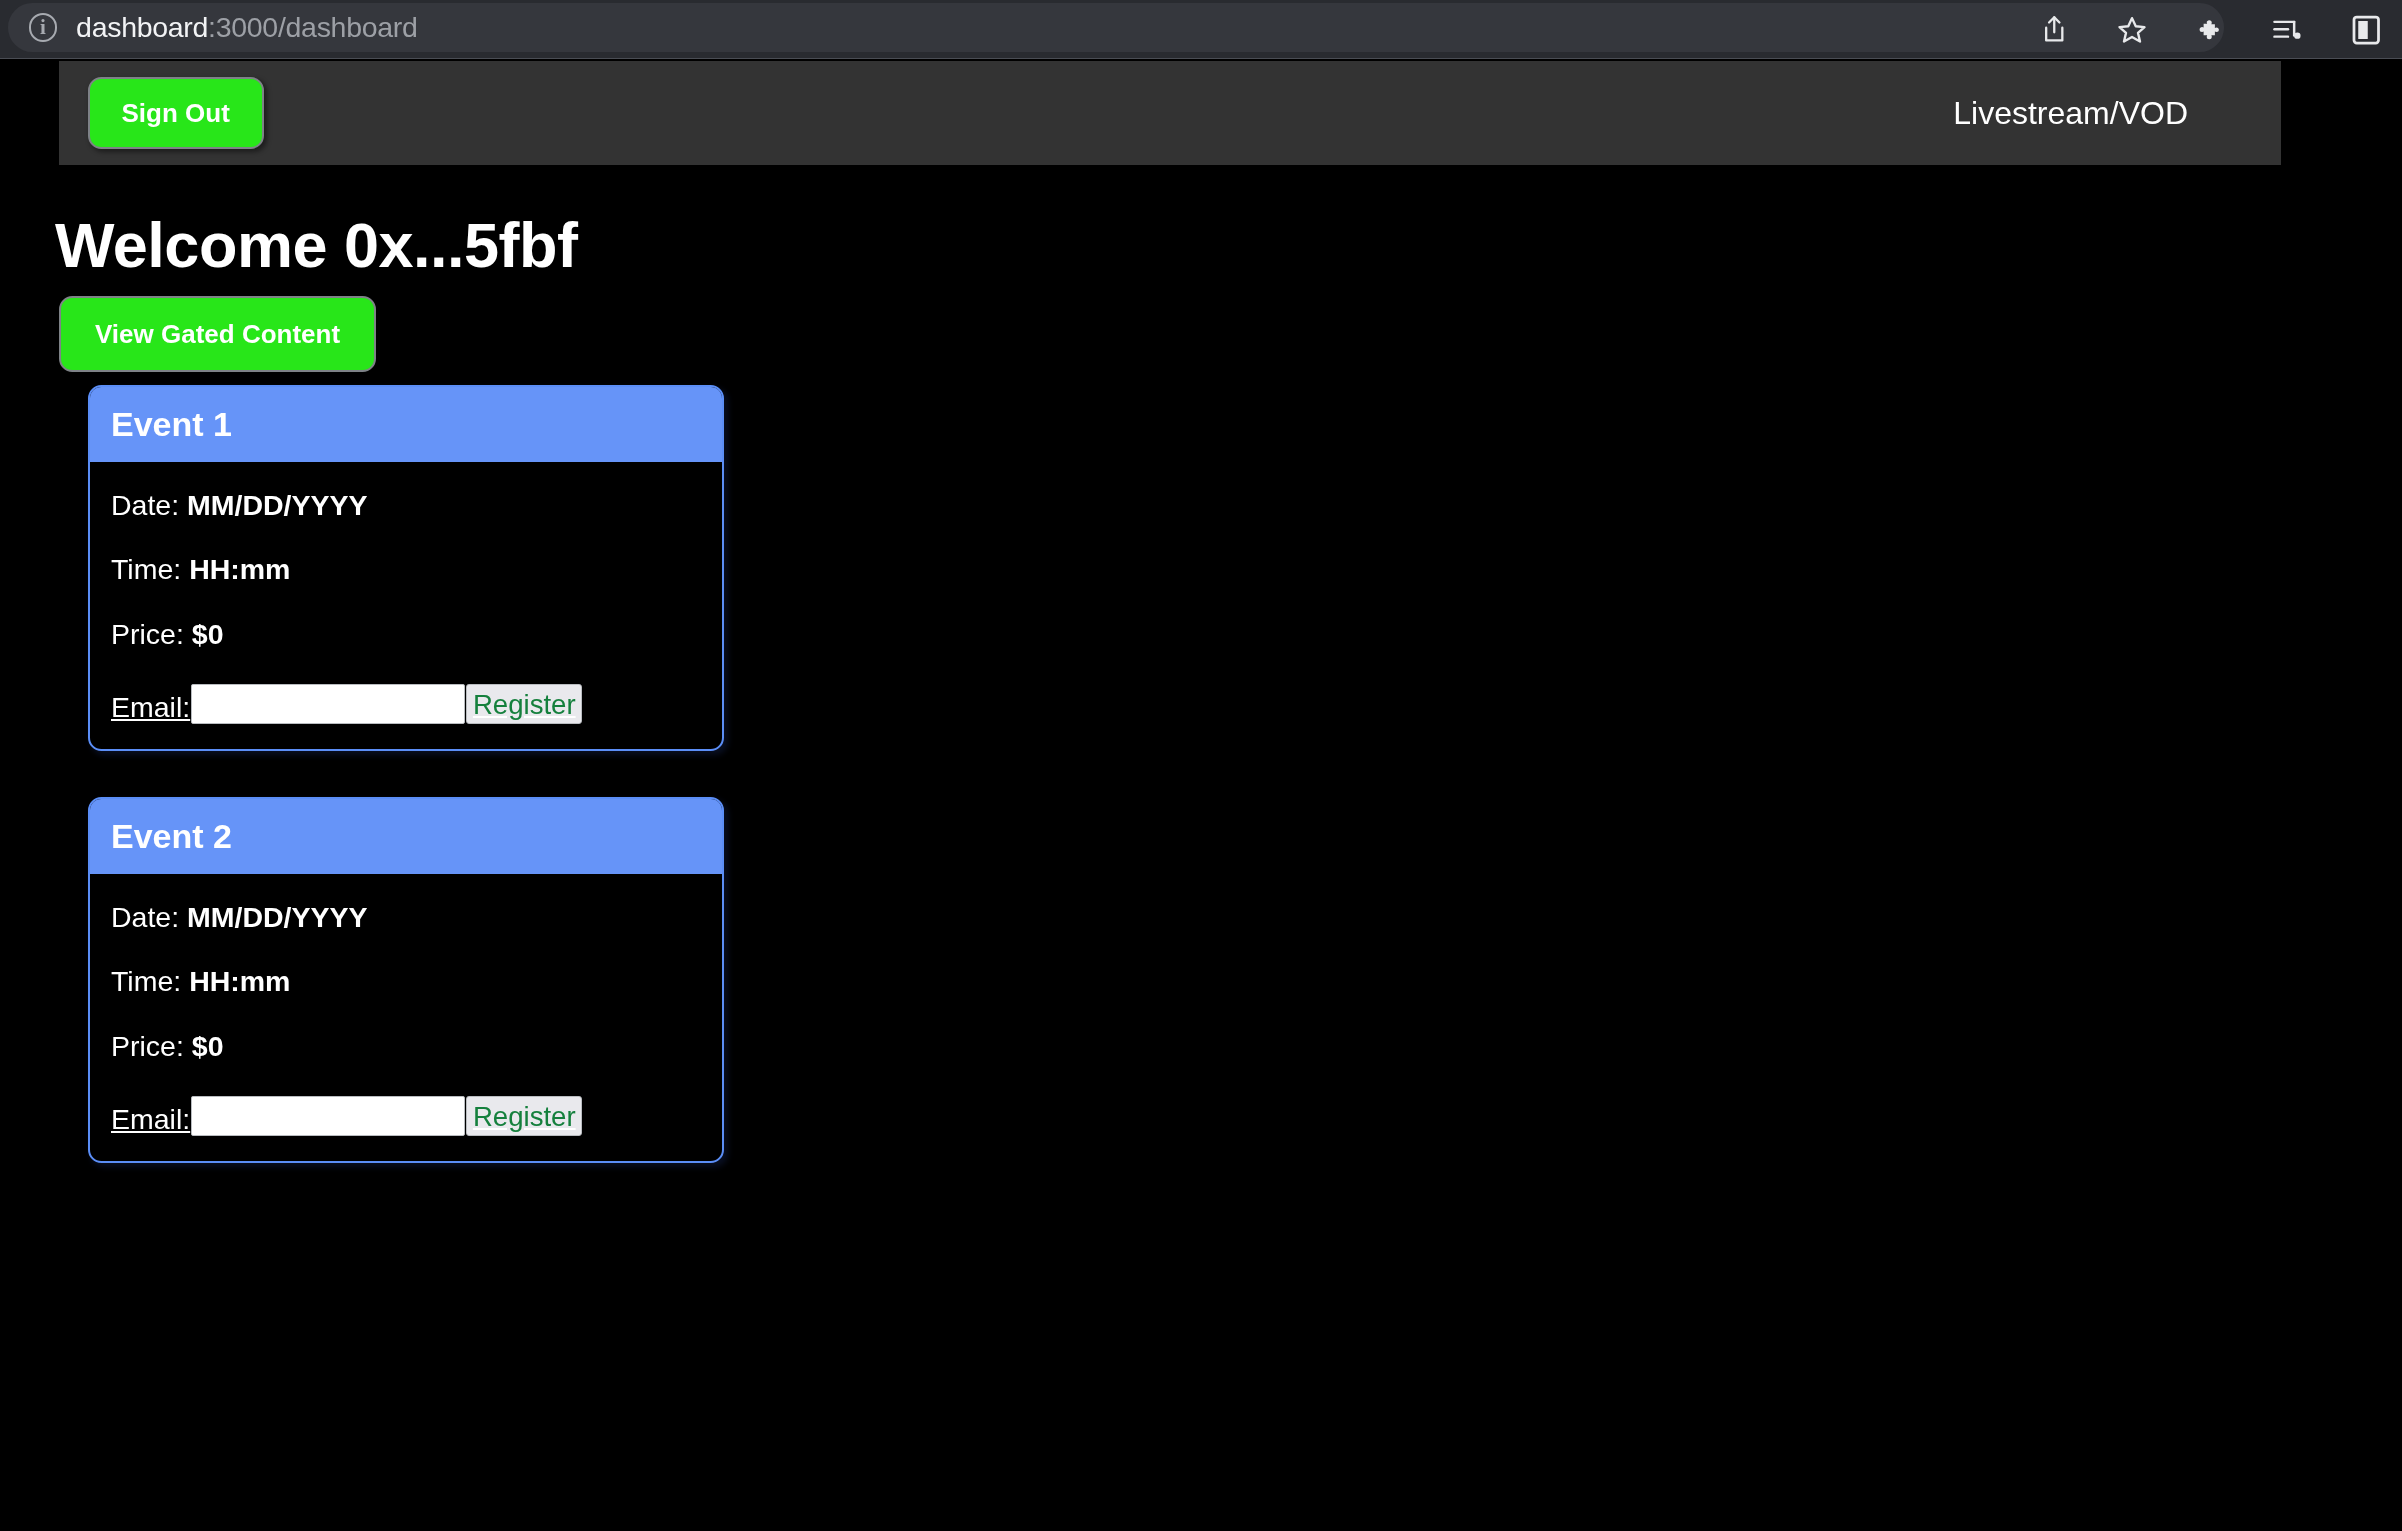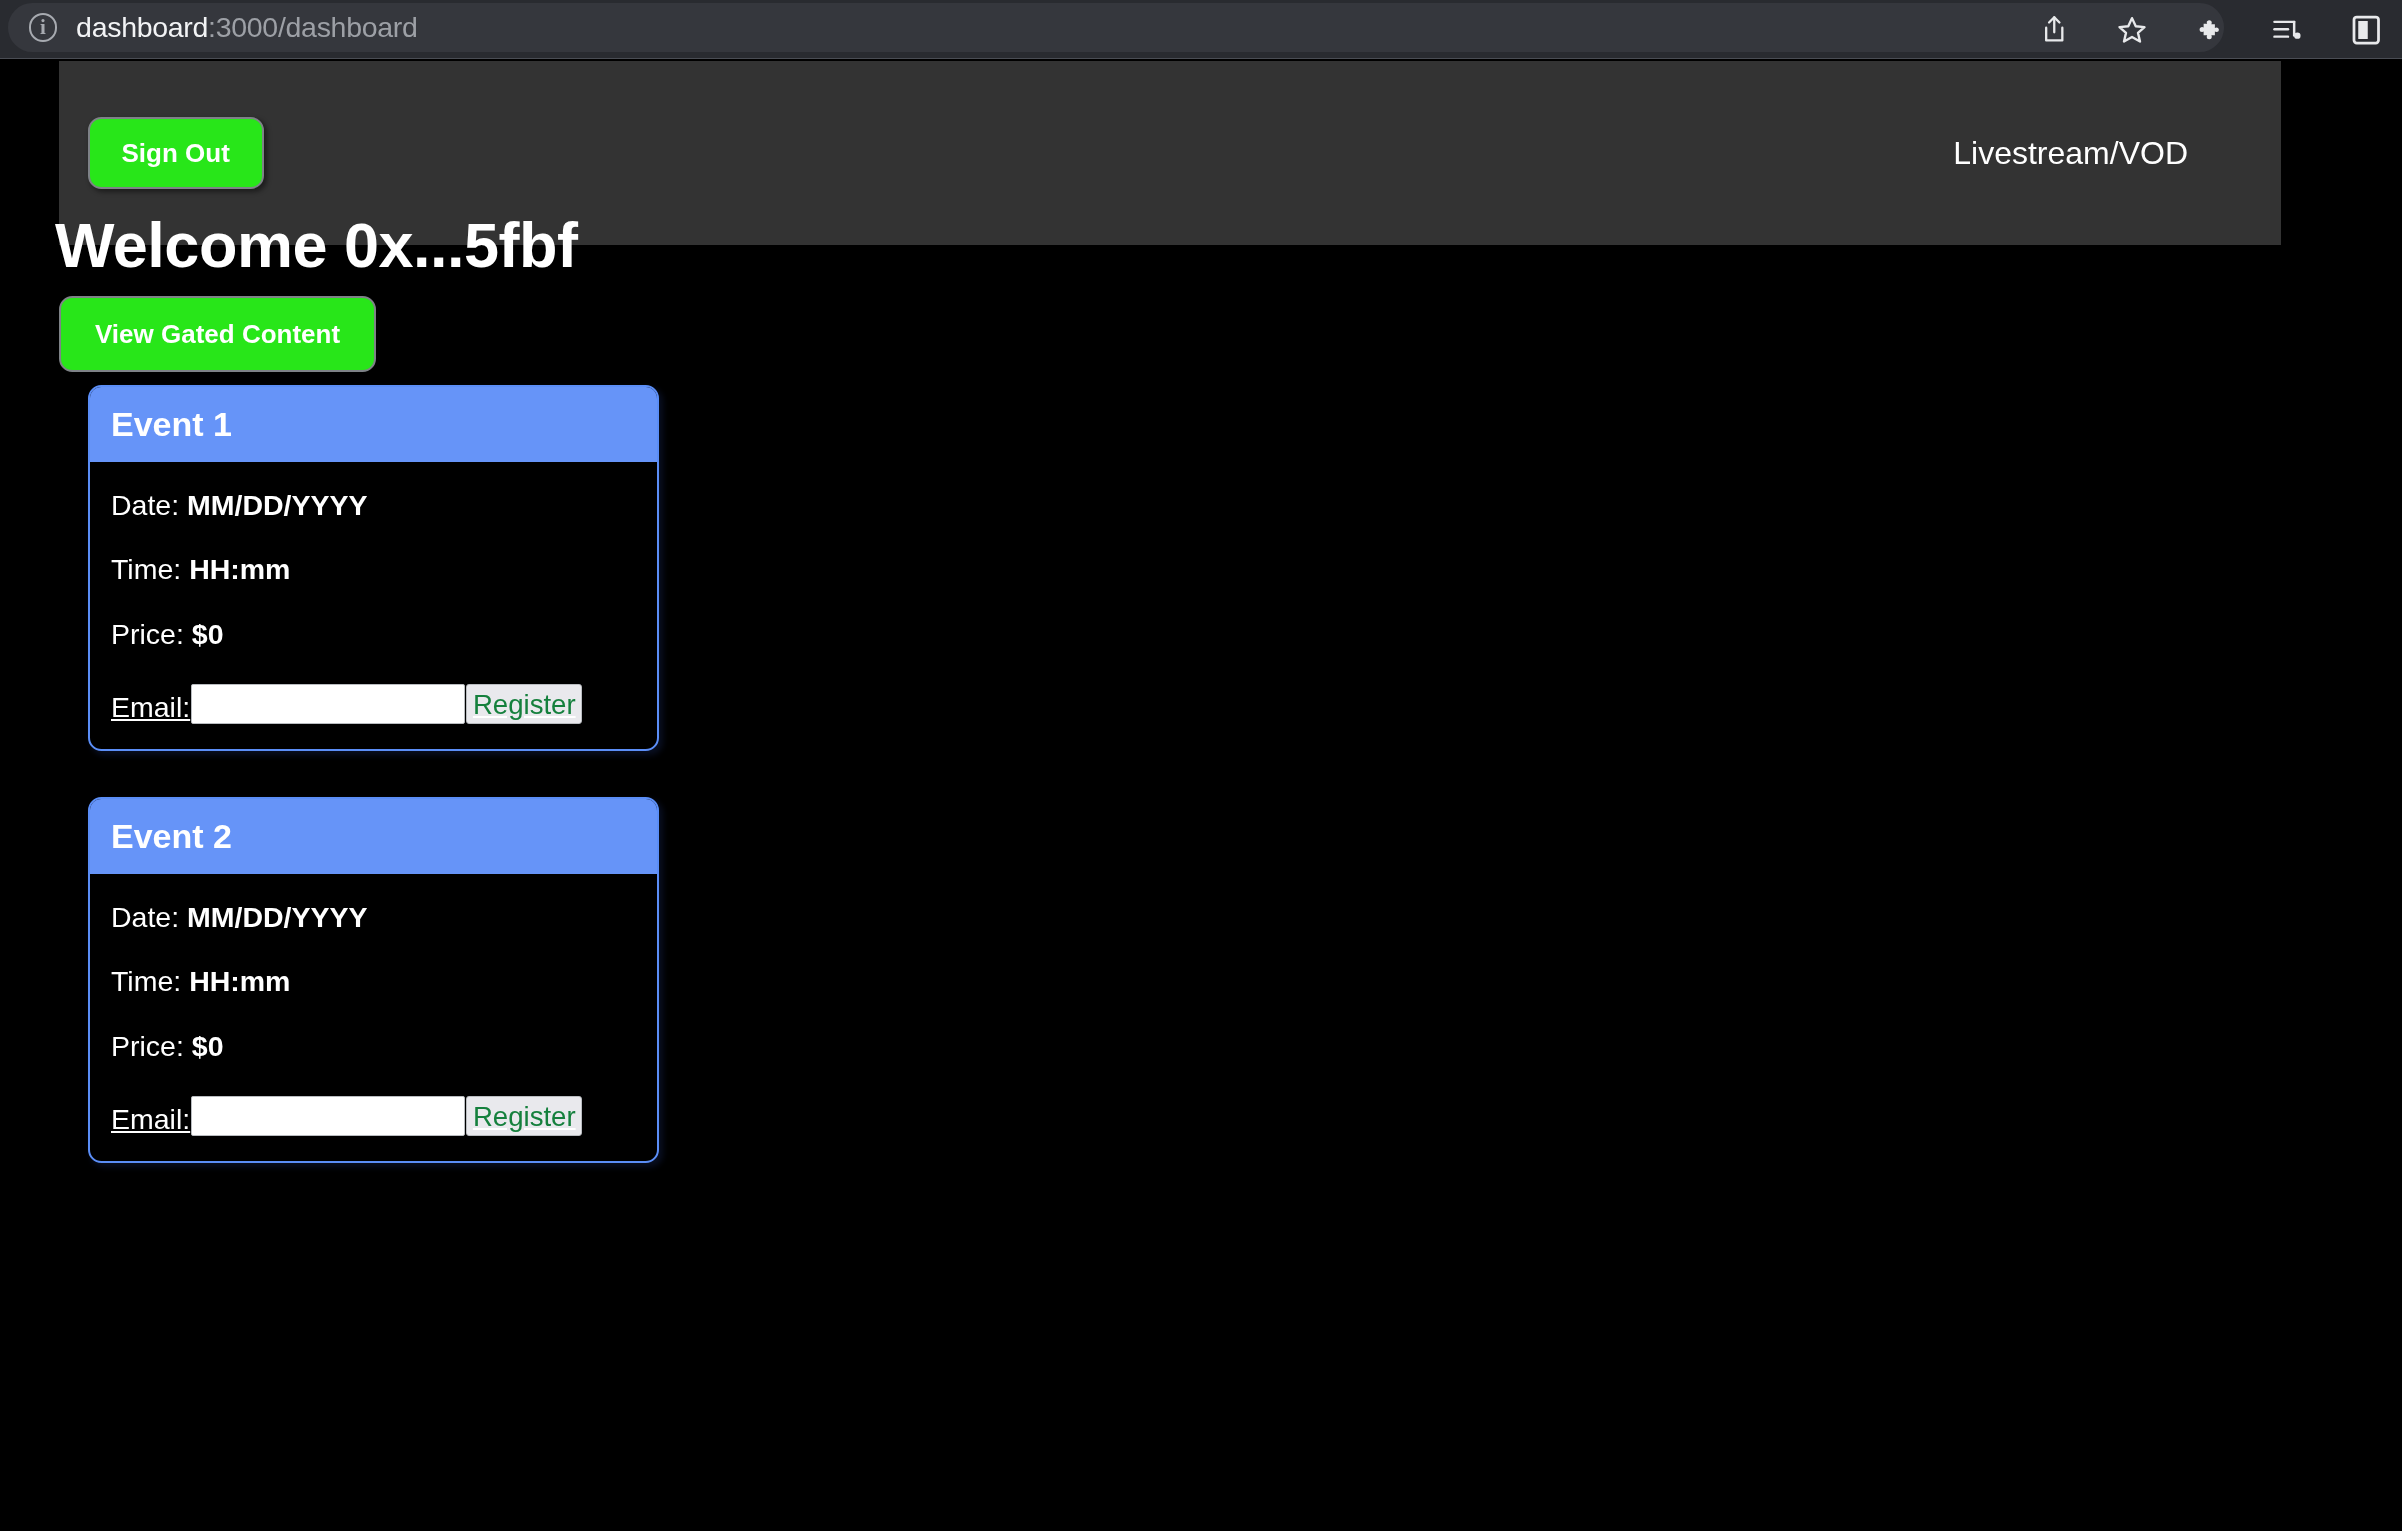--- a/index.html
+++ b/index.html
@@ -68,21 +68,21 @@
     width: 32px; height: 32px;
     display: flex; align-items: center; justify-content: center;
   }
   #chrome-actions svg { display: block; }
 
   
   #app-nav {
     position: absolute;
     left: 59px; top: 61px;
     width: 2222px;
-    height: 184px;
+    height: 104px;
     background: #333333;
     display: flex;
     align-items: center;
     justify-content: space-between;
     padding: 0 36px 0 28.5px;
   }
   .green-btn {
     background: #28E619;
     border: 2.9px solid #7E8287;
     border-radius: 13.3px;
@@ -121,21 +121,21 @@
     left: 59px; top: 296px;
     font-size: 26px;
     padding: 23px 34px;
     line-height: 1;
   }
 
   
   .event-card {
     position: absolute;
     left: 88px;
-    width: 571px;
+    width: 636px;
     background: #000000;
     border: 2.9px solid #5B8EF7;
     border-radius: 13.3px;
     box-shadow: 3.8px 3.8px 6.7px rgba(10,18,40,0.85);
     overflow: hidden;
   }
   #event-card-1 { top: 385px; }
   #event-card-2 { top: 797px; }
 
   .event-card-header {

